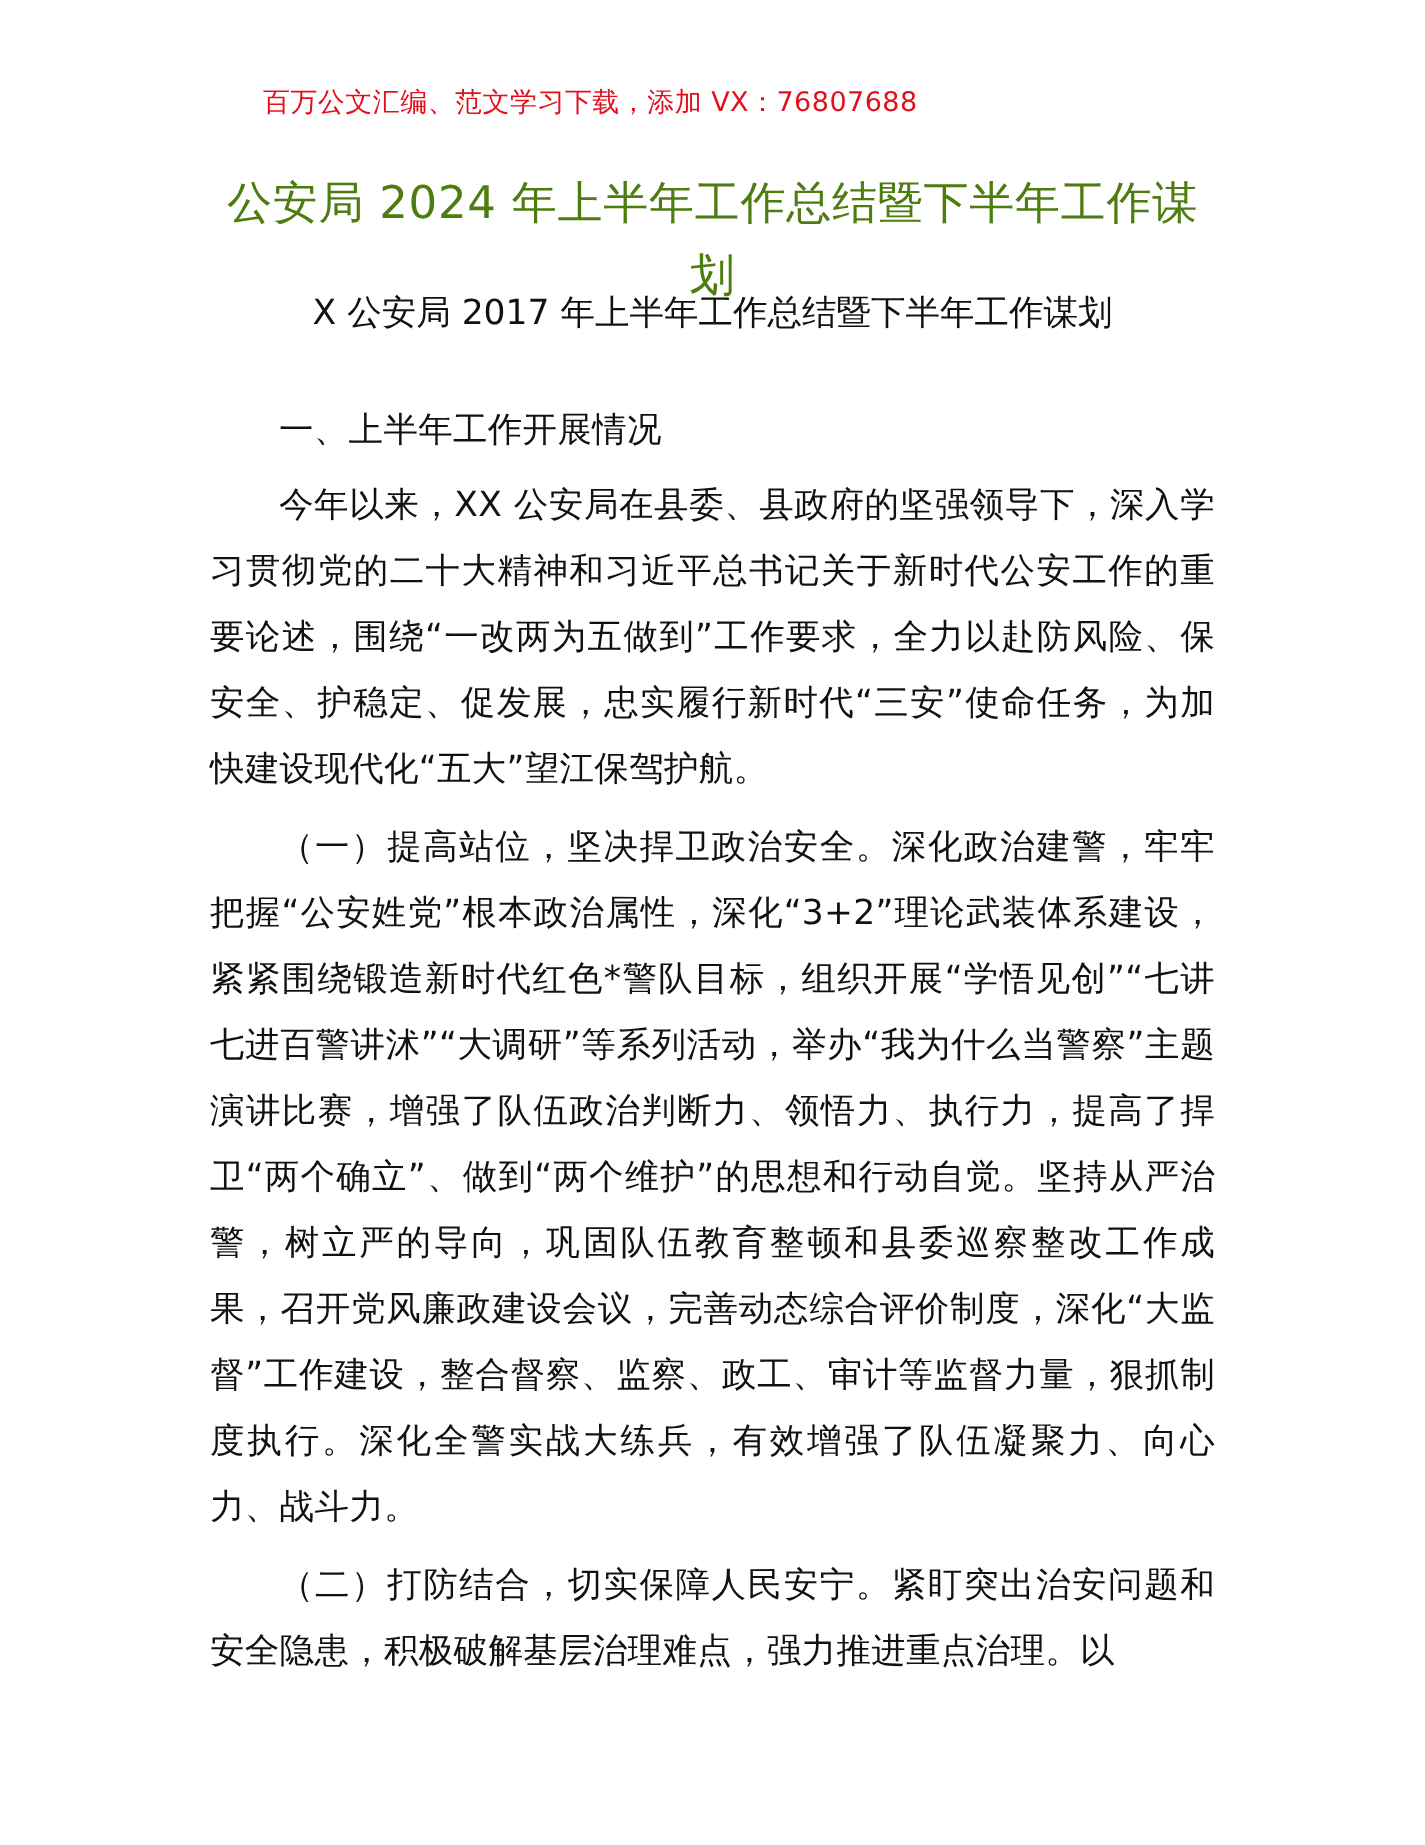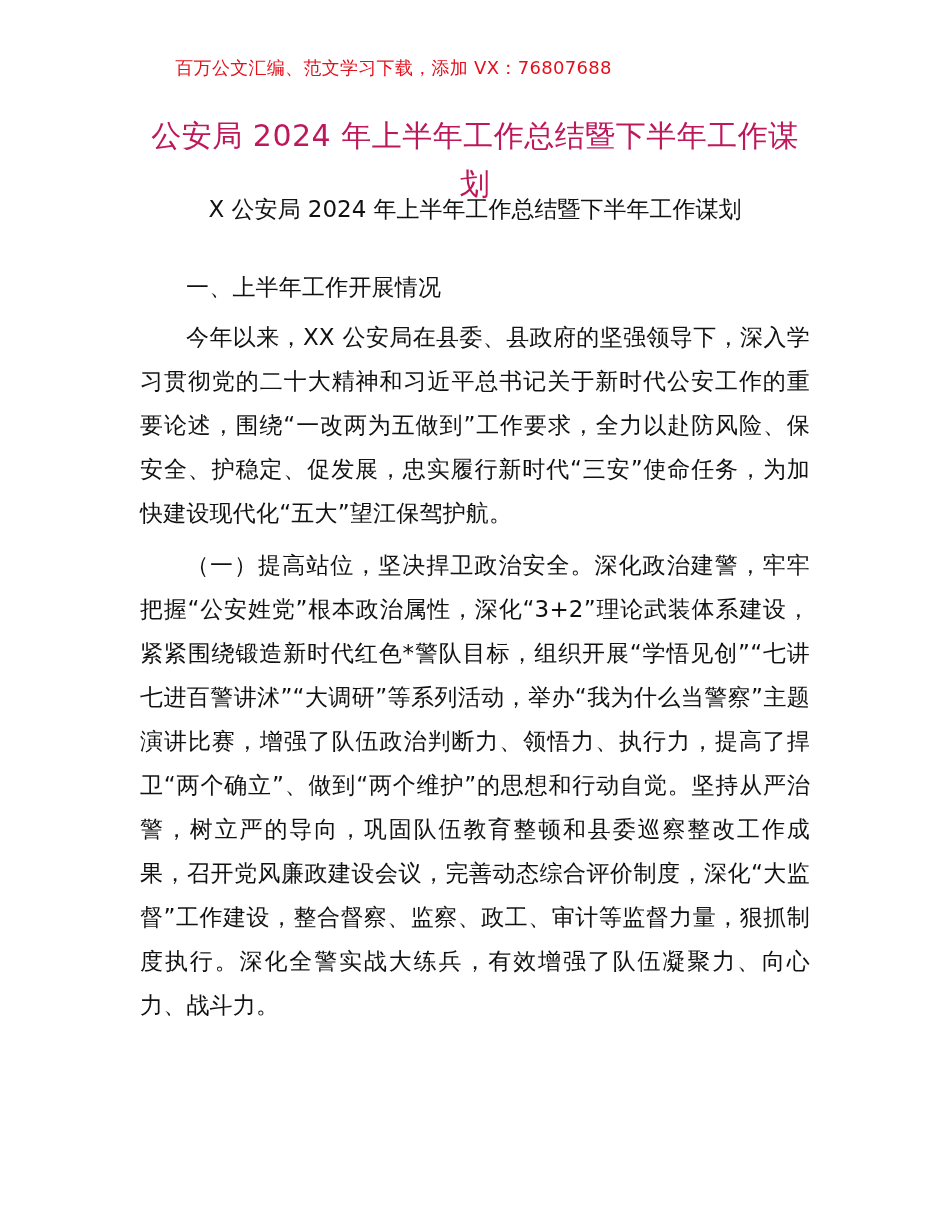--- a/index.html
+++ b/index.html
@@ -1,34 +1,35 @@
 <!DOCTYPE html>
 <html><head>
 <meta charset="utf-8">
 <style>
   html, body { margin: 0; padding: 0; background: #ffffff; }
   body { width: 950px; height: 1230px; position: relative; overflow: hidden;
          font-family: "DejaVu Sans", "Liberation Sans", sans-serif; color: #111111; }
   .header-note { position: absolute; top: 56px; left: 0; width: 787px; text-align: center;
                  font-size: 18px; color: #e3101c; letter-spacing: 0.3px; }
   .title { position: absolute; top: 112px; left: 140px; width: 670px; text-align: center;
-           font-size: 30px; line-height: 48px; color: #be185d; letter-spacing: 0.5px; }
+           font-size: 30px; line-height: 48px; color: #4d7c0f; letter-spacing: 0.5px; }
   .subtitle { position: absolute; top: 190px; left: 140px; width: 670px; text-align: center;
               font-size: 23px; line-height: 38px; color: #111; }
   .body { position: absolute; top: 265px; left: 140px; width: 670px; }
   .para { font-size: 23px; line-height: 44px; text-align: justify; text-indent: 2em;
           margin: 0 0 8px 0; color: #111; letter-spacing: 0.2px; }
   .para.heading { margin-bottom: 6px; }
 </style>
 </head>
 <body>
 
 <div class="header-note">百万公文汇编、范文学习下载，添加 VX：76807688</div>
 
 <div class="title">公安局 2024 年上半年工作总结暨下半年工作谋划</div>
 
-<div class="subtitle">X 公安局 2024 年上半年工作总结暨下半年工作谋划</div>
+<div class="subtitle">X 公安局 2017 年上半年工作总结暨下半年工作谋划</div>
 
 <div class="body">
   <p class="para heading">一、上半年工作开展情况</p>
   <p class="para">今年以来，XX 公安局在县委、县政府的坚强领导下，深入学习贯彻党的二十大精神和习近平总书记关于新时代公安工作的重要论述，围绕“一改两为五做到”工作要求，全力以赴防风险、保安全、护稳定、促发展，忠实履行新时代“三安”使命任务，为加快建设现代化“五大”望江保驾护航。</p>
   <p class="para">（一）提高站位，坚决捍卫政治安全。深化政治建警，牢牢把握“公安姓党”根本政治属性，深化“3+2”理论武装体系建设，紧紧围绕锻造新时代红色*警队目标，组织开展“学悟见创”“七讲七进百警讲沭”“大调研”等系列活动，举办“我为什么当警察”主题演讲比赛，增强了队伍政治判断力、领悟力、执行力，提高了捍卫“两个确立”、做到“两个维护”的思想和行动自觉。坚持从严治警，树立严的导向，巩固队伍教育整顿和县委巡察整改工作成果，召开党风廉政建设会议，完善动态综合评价制度，深化“大监督”工作建设，整合督察、监察、政工、审计等监督力量，狠抓制度执行。深化全警实战大练兵，有效增强了队伍凝聚力、向心力、战斗力。</p>
+  <p class="para">（二）打防结合，切实保障人民安宁。紧盯突出治安问题和安全隐患，积极破解基层治理难点，强力推进重点治理。以</p>
 </div>
 
 </body></html>

